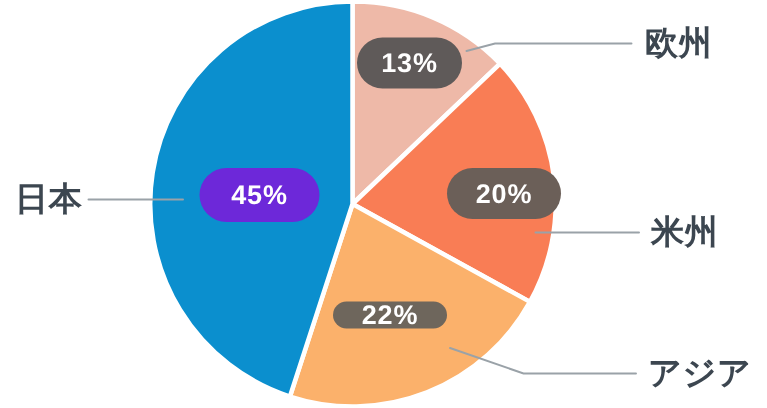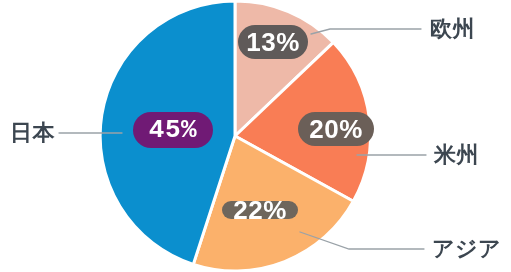--- a/index.html
+++ b/index.html
@@ -35,21 +35,21 @@
     letter-spacing: 0.5px;
     white-space: nowrap;
     line-height: 1;
   }
   .pct-pill {
     position: absolute;
     display: flex;
     align-items: center;
     justify-content: center;
     color: #ffffff;
-    font-size: 26px;
+    font-size: 18px;
     font-weight: 700;
     letter-spacing: 0.5px;
     border-radius: 999px;
     white-space: nowrap;
     line-height: 1;
   }
 </style>
 </head>
 <body>
 
@@ -83,15 +83,15 @@
   <div class="cat-label" style="left:432px; top:238px;">アジア</div>
 
   <div class="cat-label" style="left:434px; top:144px;">米州</div>
 
   <div class="pct-pill" style="left:238px; top:25px; width:70px; height:34px; background:#5f5a59;">13%</div>
 
   <div class="pct-pill" style="left:298px; top:112px; width:76px; height:34px; background:#6b5f58;">20%</div>
 
   <div class="pct-pill" style="left:222px; top:201px; width:76px; height:18px; background:#6e665c;">22%</div>
 
-  <div class="pct-pill" style="left:133px; top:112px; width:80px; height:36px; background:#701a75;font-family:Liberation Mono, monospace;">45%</div>
+  <div class="pct-pill" style="left:133px; top:112px; width:80px; height:36px; background:#6d28d9;">45%</div>
 
 </div>
 
 </body></html>

